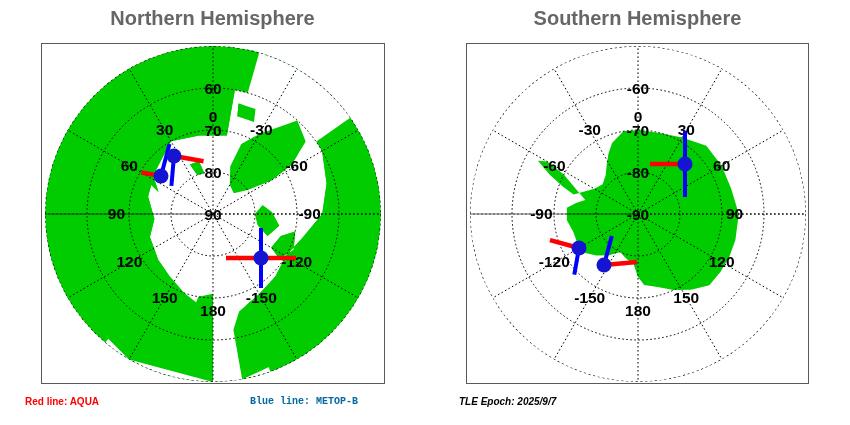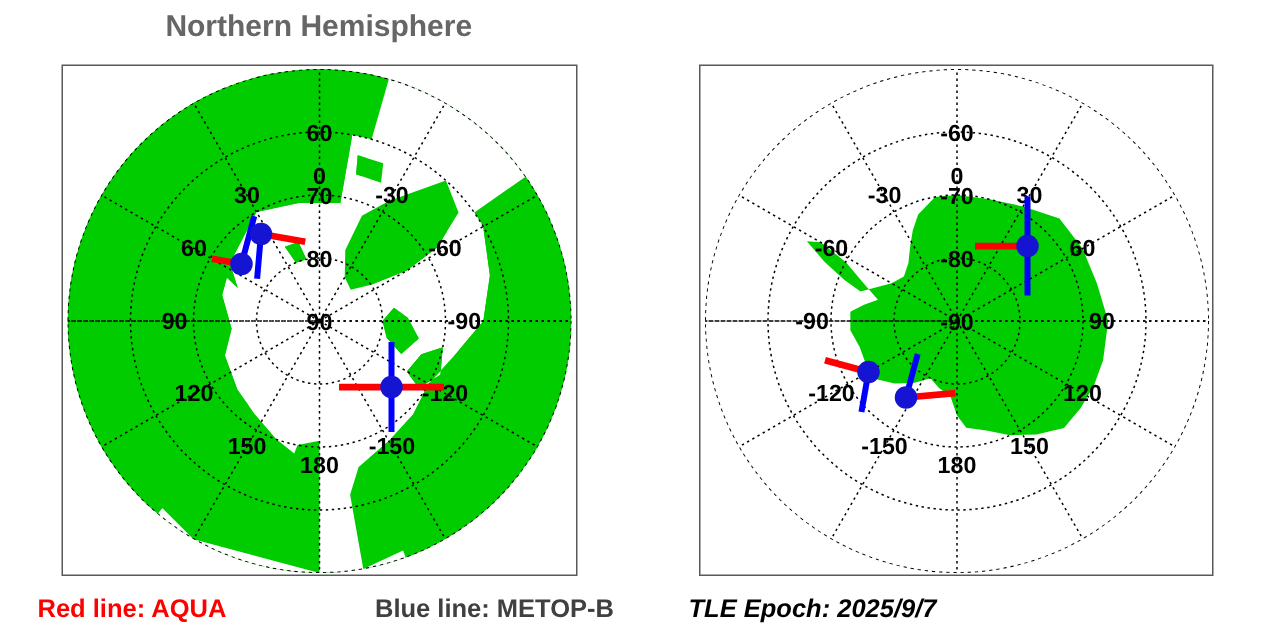--- a/index.html
+++ b/index.html
@@ -48,21 +48,21 @@
   .legend {
     position: absolute;
     left: 0;
     top: 392px;
     width: 850px;
     height: 33px;
   }
   .legend-item {
     position: absolute;
     font-family: "Liberation Sans", sans-serif;
-    font-size: 17px;
+    font-size: 10px;
     font-weight: bold;
     white-space: nowrap;
     top: 4px;
   }
   #legend-aqua { left: 25px; }
   #legend-metop { left: 250px; }
   #legend-epoch { left: 459px; font-style: italic; }
   svg { display: block; }
   text { font-family: "Liberation Sans", sans-serif; }
 </style>
@@ -144,20 +144,21 @@
               <line x1="219" y1="214" x2="219.0" y2="244.0" stroke="#0000ff" stroke-width="4" stroke-linecap="butt"></line>
               <line x1="219" y1="214" x2="219.0" y2="184.0" stroke="#0000ff" stroke-width="4" stroke-linecap="butt"></line>
               <circle cx="219" cy="214" r="7.5" fill="#1414d2"></circle>
             </g>
           </g>
       </svg>
     </div>
   </div>
 
   <div class="panel" style="left:425px;">
+    <div class="panel-title">Southern Hemisphere</div>
     <div class="plot-frame" id="sh-frame" style="left:41px; top:43px; width:343px; height:341px;">
       <svg id="sh-svg" width="341" height="339" viewBox="0 0 341 339">
         <defs>
           <clipPath id="sh-clip">
               <circle cx="171" cy="170" r="168"></circle>
             </clipPath>
         </defs>
         <g clip-path="url(#sh-clip)">
           <rect x="0" y="0" width="341" height="339" fill="#ffffff"></rect>
           <g id="sh-land" fill="#00cc00">
@@ -218,17 +219,17 @@
               <line x1="137" y1="221" x2="144.8" y2="192.0" stroke="#0000ff" stroke-width="4" stroke-linecap="butt"></line>
               <circle cx="137" cy="221" r="7.5" fill="#1414d2"></circle>
             </g>
           </g>
       </svg>
     </div>
   </div>
 
   <div class="legend">
     <div class="legend-item" id="legend-aqua" style="color:#ff0000;">Red line: AQUA</div>
-    <div class="legend-item" id="legend-metop" style="color:#404040;">Blue line: METOP-B</div>
+    <div class="legend-item" id="legend-metop" style="color:#0369a1;font-family:Liberation Mono, monospace;">Blue line: METOP-B</div>
     <div class="legend-item" id="legend-epoch" style="color:#000000;">TLE Epoch: 2025/9/7</div>
   </div>
 
 </div>
 
 </body></html>

